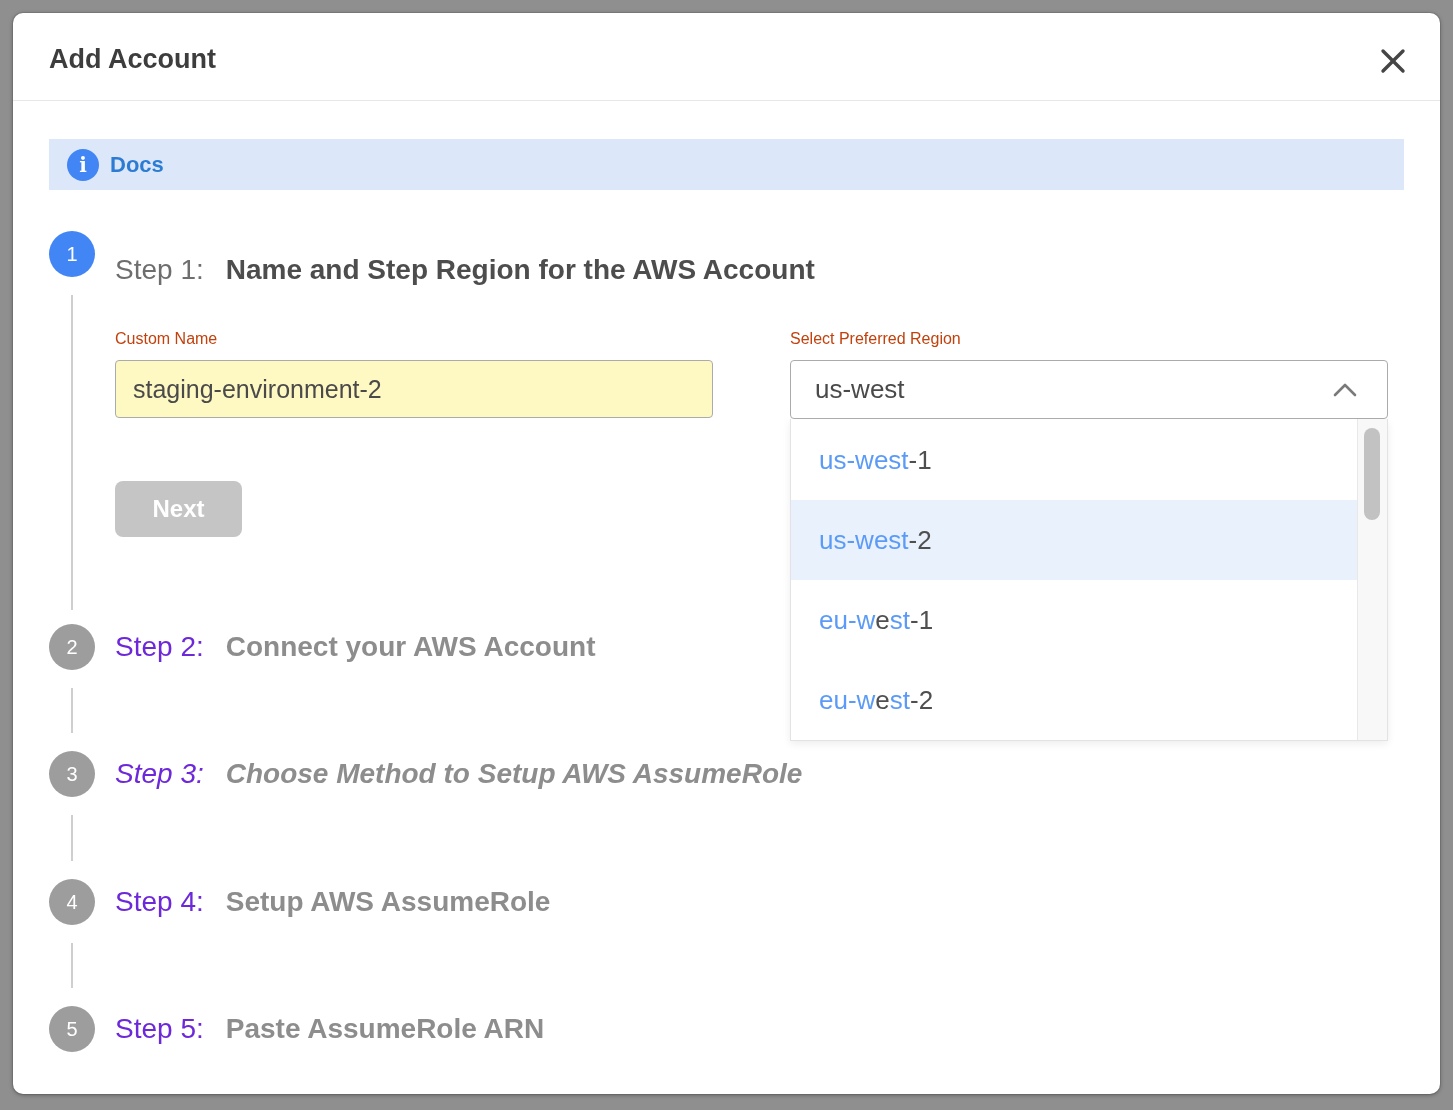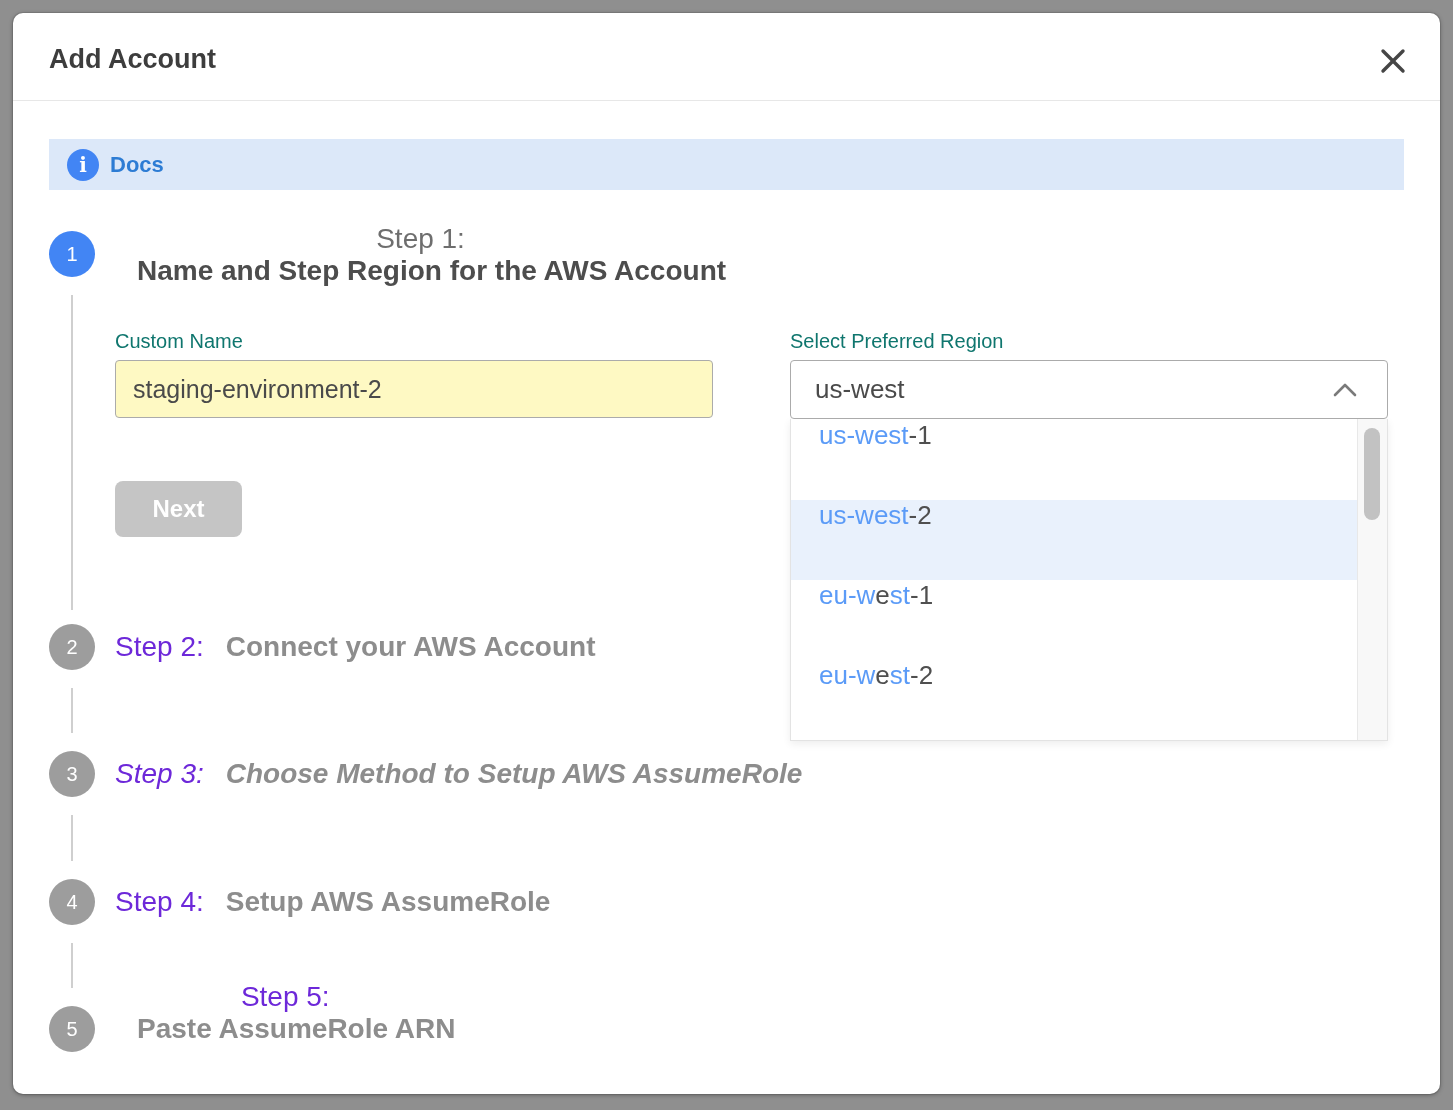--- a/index.html
+++ b/index.html
@@ -51,27 +51,27 @@
   .step-text .stitle { font-size:28px; font-weight:600; margin-left:22px; }
   .step-text.active .prefix { color:#6e6e6e; }
   .step-text.active .stitle { color:#4d4d4d; }
   .step-text.inactive .prefix { color:#6d28d9; }
   .step-text.inactive .stitle { color:#8d8d8d; }
   .connector { position:absolute; left:58px; width:2px; background:#cfcfcf; }
   #conn-1 { top:282px; height:315px; }
   #conn-2 { top:675px; height:45px; }
   #conn-3 { top:802px; height:46px; }
   #conn-4 { top:930px; height:45px; }
-  #circle-1 { top:218px; } #row-1 { top:210px;flex-direction:column; }
+  #circle-1 { top:218px; } #row-1 { top:234px; }
   #circle-2 { top:611px; } #row-2 { top:611px; }
   #circle-3 { top:738px; } #row-3 { top:738px;font-style:italic; }
   #circle-4 { top:866px; } #row-4 { top:866px; }
-  #circle-5 { top:993px; } #row-5 { top:968px;flex-direction:column; }
-  
-  .field-label { position:absolute; top:317px; font-size:20px; color:#0f766e; }
+  #circle-5 { top:993px; } #row-5 { top:993px; }
+  
+  .field-label { position:absolute; top:317px; font-size:16px; color:#c2410c; }
   #custom-name-label { left:102px; }
   #region-label { left:777px; }
   .text-input {
     position:absolute; left:102px; top:347px; width:598px; height:58px;
     border:1px solid #ababab; border-radius:4px; background:#fef9c3;
     font-family:inherit; font-size:25px; color:#4a4a4a; padding:0 17px; outline:none;
   }
   .next-btn {
     position:absolute; left:102px; top:468px; width:127px; height:56px;
     background:#c5c5c5; border:none; border-radius:8px;
@@ -85,21 +85,21 @@
   .select-value { margin-left:24px; font-size:26px; color:#4a4a4a; flex:1; }
   .chevron { margin-right:30px; display:flex; align-items:center; }
   
   .dropdown {
     position:absolute; left:777px; top:406px; width:598px; height:322px;
     background:#ffffff; border:1px solid #e3e3e3; border-top:none; z-index:2;
     box-shadow:0 3px 8px rgba(0,0,0,0.07);
   }
   .dd-items { position:absolute; left:0; top:1px; right:30px; }
   .dd-option {
-    height:80px; display:flex; align-items:flex-start; padding-left:28px;
+    height:80px; display:flex; align-items:center; padding-left:28px;
     font-size:26px; cursor:pointer;
   }
   .dd-option.selected { background:#e9f1fc; }
   .dd-option .m { color:#5b9bf7; }
   .dd-option .p { color:#4f4f4f; }
   .dd-track {
     position:absolute; right:0; top:0; bottom:0; width:30px;
     background:#f8f8f8; border-left:1px solid #e8e8e8; cursor:pointer;
   }
   .dd-thumb {

